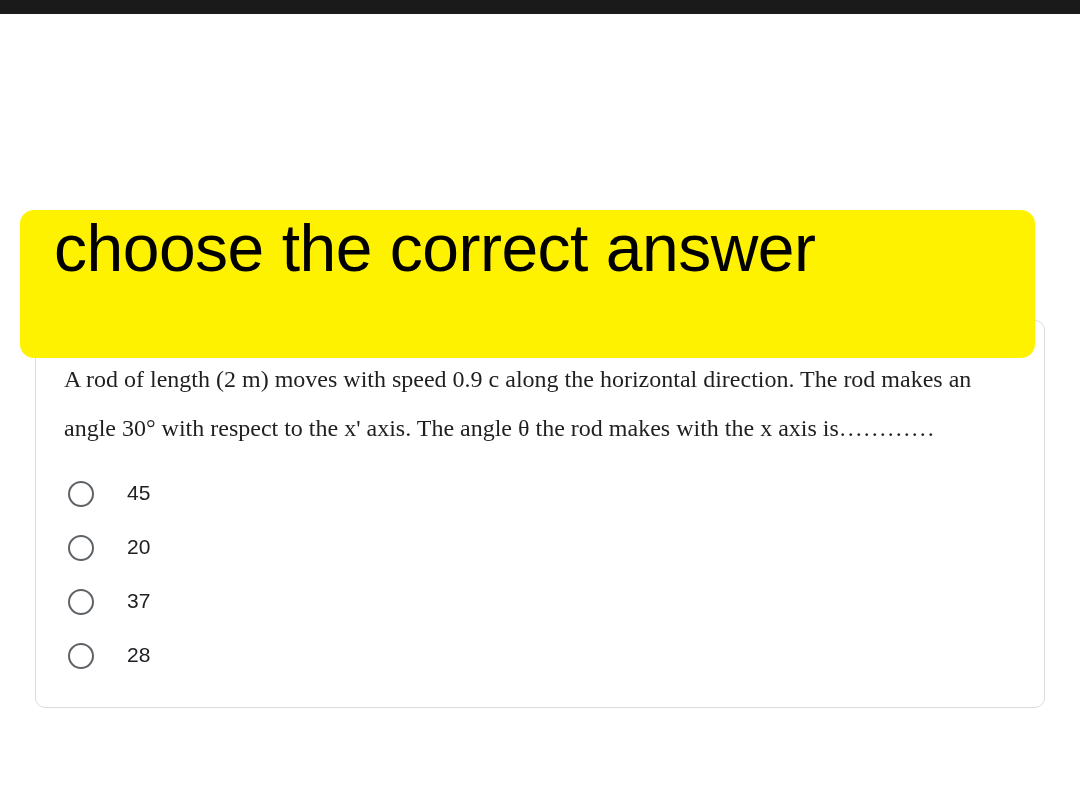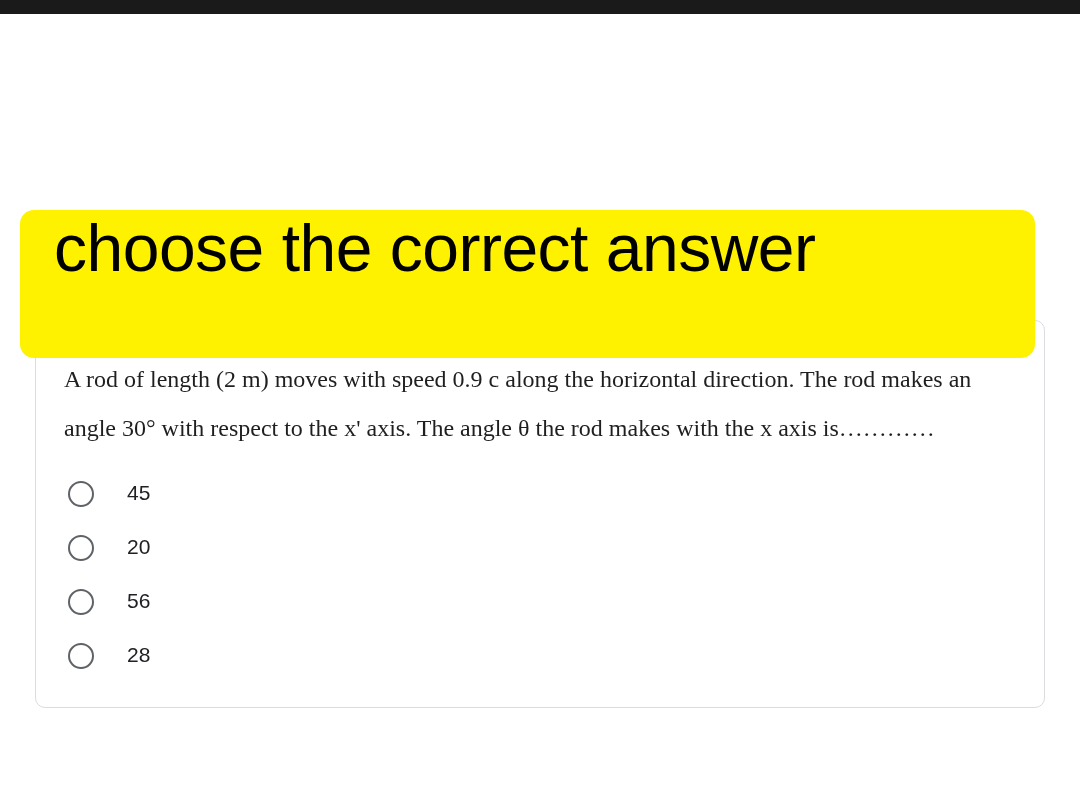--- a/index.html
+++ b/index.html
@@ -100,21 +100,21 @@
       <span class="option-label">45</span>
     </div>
 
     <div class="option-row">
       <div class="radio-circle"></div>
       <span class="option-label">20</span>
     </div>
 
     <div class="option-row">
       <div class="radio-circle"></div>
-      <span class="option-label">56</span>
+      <span class="option-label">37</span>
     </div>
 
     <div class="option-row">
       <div class="radio-circle"></div>
       <span class="option-label">28</span>
     </div>
 
   </div>
 </div>
 

